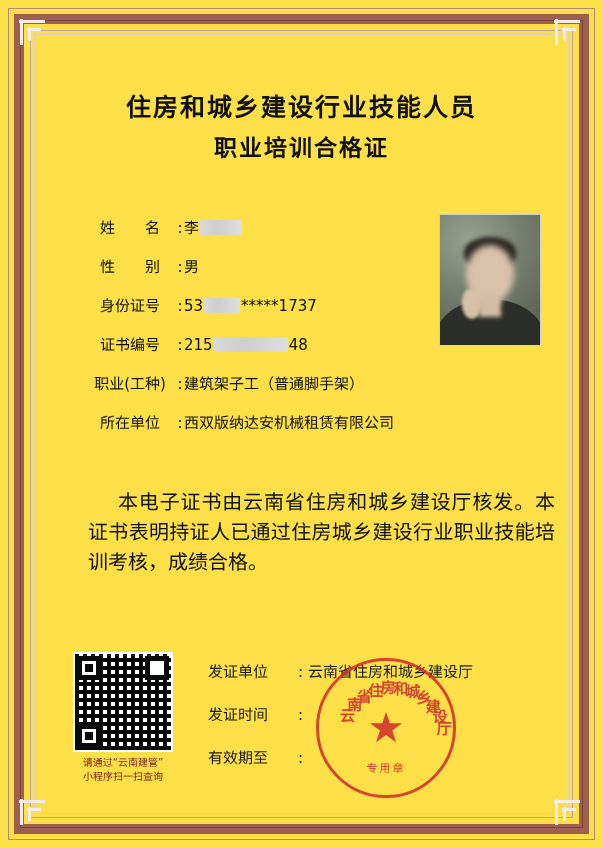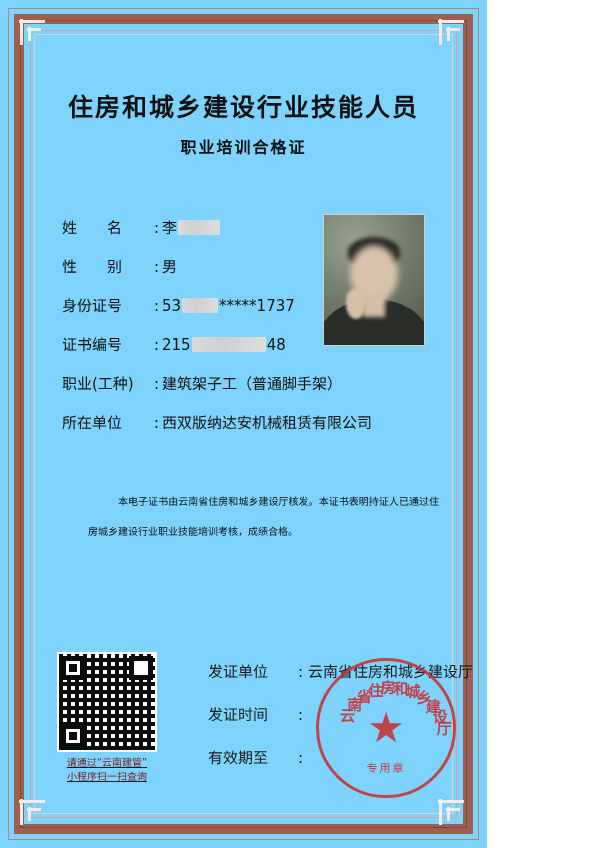--- a/index.html
+++ b/index.html
@@ -11,23 +11,23 @@
     width: 603px;
     height: 848px;
     font-family: "DejaVu Sans", "Liberation Sans", sans-serif;
     color: #1a1a1a;
     overflow: hidden;
   }
 
   
   .certificate {
     position: relative;
-    width: 487px;
+    width: 603px;
     height: 848px;
-    background: #7dd3fc;
+    background: #fde047;
     box-sizing: border-box;
   }
 
   
   .border-outer {
     position: absolute;
     left: 8px;
     top: 8px;
     right: 8px;
     bottom: 8px;
@@ -106,30 +106,31 @@
     font-family: "DejaVu Serif", "Liberation Serif", serif;
     font-weight: bold;
     color: #111111;
   }
   .title-line1 {
     font-size: 25px;
     letter-spacing: 2px;
     line-height: 40px;
   }
   .title-line2 {
-    font-size: 16px;
+    font-size: 23px;
     letter-spacing: 2px;
     line-height: 40px;
   }
 
   
   .fields {
     margin-top: 50px;
-    margin-left: 14px;
+    margin-left: 36px;
     position: relative;
+    text-align: center;
   }
   .field-row {
     display: flex;
     align-items: baseline;
     margin-bottom: 19px;
     font-size: 15px;
     line-height: 20px;
   }
   .field-label {
     width: 92px;
@@ -231,43 +232,42 @@
     height: 30px;
     background: #d7c0a8;
     border-radius: 40% 40% 50% 50%;
     filter: blur(1.5px);
   }
 
   
   .statement {
     margin-top: 54px;
     margin-left: 40px;
-    font-size: 10px;
+    font-size: 20px;
     line-height: 30px;
     text-align: justify;
     text-indent: 30px;
     color: #111111;
   }
 
   
   .footer {
     position: absolute;
     left: 0;
     right: 0;
     bottom: 10px;
     height: 140px;
   }
 
   .qr-block {
     position: absolute;
-    left: 4px;
+    left: 20px;
     top: 0;
     width: 110px;
     text-align: center;
-    text-decoration: underline;
   }
   .qr {
     width: 96px;
     height: 96px;
     margin: 0 auto;
     background-color: #ffffff;
     background-image:
       repeating-linear-gradient(90deg, #0b0b0b 0 4px, transparent 4px 8px),
       repeating-linear-gradient(0deg, #0b0b0b 0 4px, transparent 4px 8px);
     background-size: 8px 8px, 8px 8px;

